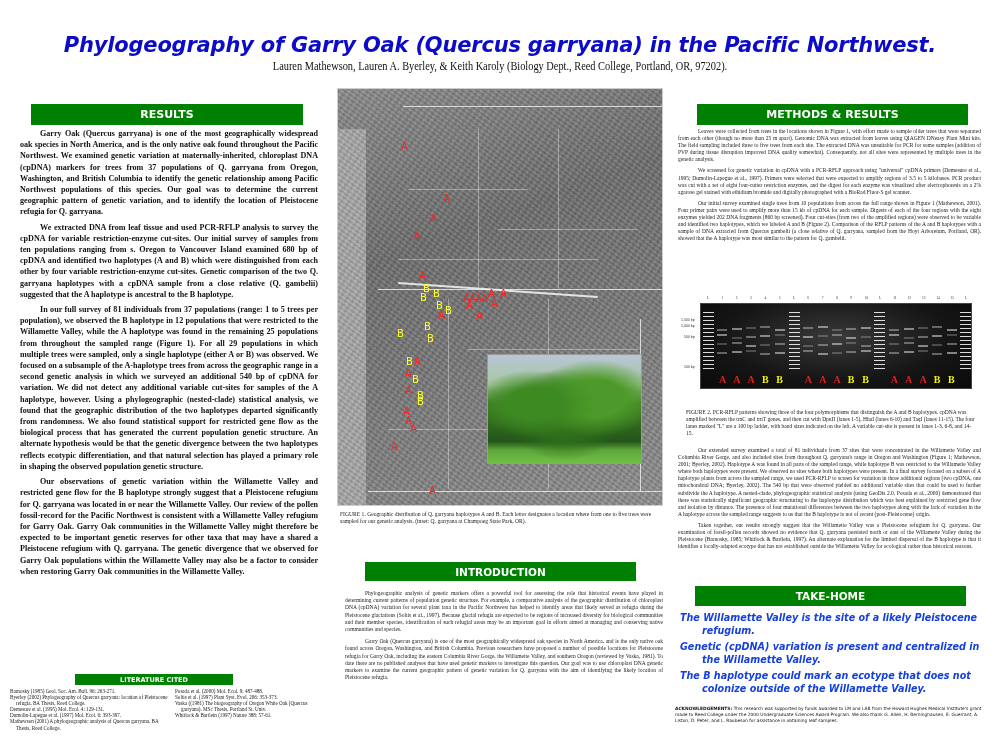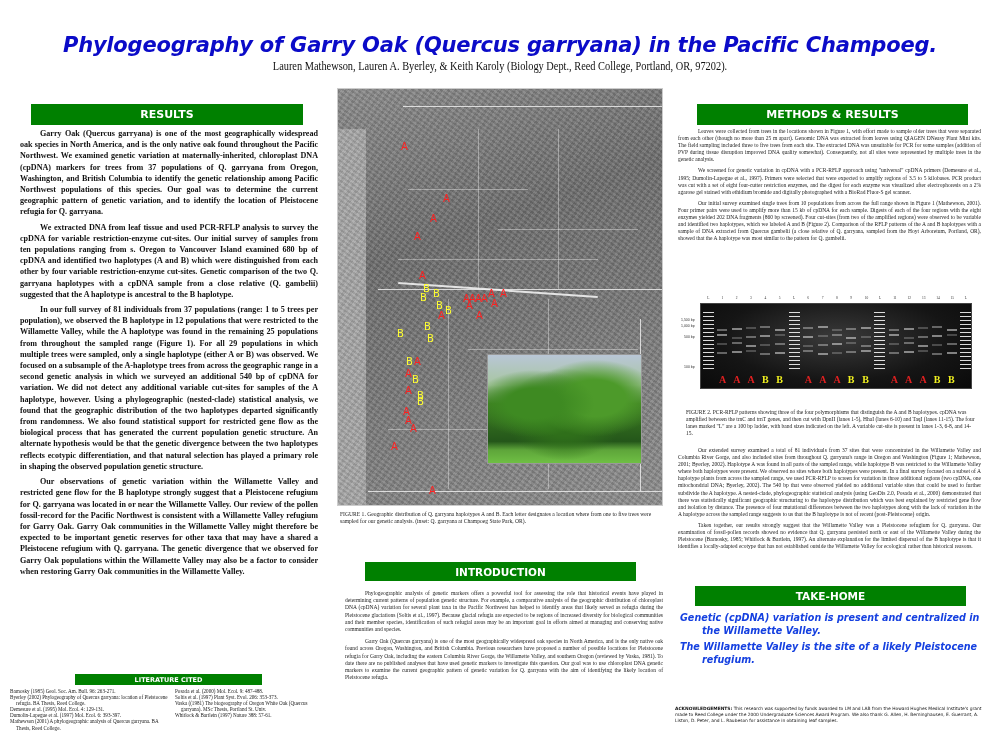--- a/index.html
+++ b/index.html
@@ -112,34 +112,34 @@
 
   .ack {
     position: absolute; left: 675px; top: 706px; width: 310px;
     font-family: "DejaVu Sans", sans-serif; font-size: 4.4px; line-height: 6.1px; color: #111;
   }
   .ack .ack-label { font-weight: bold; }
 </style>
 </head>
 <body>
 
-<div class="title">Phylogeography of Garry Oak (Quercus garryana) in the Pacific Champoeg.</div>
+<div class="title">Phylogeography of Garry Oak (Quercus garryana) in the Pacific Northwest.</div>
 <div class="authors">Lauren Mathewson, Lauren A. Byerley, &amp; Keith Karoly (Biology Dept., Reed College, Portland, OR, 97202).</div>
 
 <div class="bar" style="left:31px; top:104px; width:272px; height:21px; font-size:11px;">
   <span>RESULTS</span>
 </div>
 <div class="col-left summary">
   <p>Garry Oak (Quercus garryana) is one of the most geographically widespread oak species in North America, and is the only native oak found throughout the Pacific Northwest. We examined genetic variation at maternally-inherited, chloroplast DNA (cpDNA) markers for trees from 37 populations of Q. garryana from Oregon, Washington, and British Columbia to identify the genetic relationship among Pacific Northwest populations of this species. Our goal was to determine the current geographic pattern of genetic variation, and to identify the location of Pleistocene refugia for Q. garryana.</p>
   <p>We extracted DNA from leaf tissue and used PCR-RFLP analysis to survey the cpDNA for variable restriction-enzyme cut-sites. Our initial survey of samples from ten populations ranging from s. Oregon to Vancouver Island examined 680 bp of cpDNA and identified two haplotypes (A and B) which were distinguished from each other by four variable restriction-enzyme cut-sites. Genetic comparison of the two Q. garryana haplotypes with a cpDNA sample from a close relative (Q. gambelii) suggested that the A haplotype is ancestral to the B haplotype.</p>
   <p>In our full survey of 81 individuals from 37 populations (range: 1 to 5 trees per population), we observed the B haplotype in 12 populations that were restricted to the Willamette Valley, while the A haplotype was found in the remaining 25 populations from throughout the sampled range (Figure 1). For all 29 populations in which multiple trees were sampled, only a single haplotype (either A or B) was observed. We focused on a subsample of the A-haplotype trees from across the geographic range in a second genetic analysis in which we surveyed an additional 540 bp of cpDNA for variation. We did not detect any additional variable cut-sites for samples of the A haplotype, however. Using a phylogeographic (nested-clade) statistical analysis, we found that the geographic distribution of the two haplotypes departed significantly from randomness. We also found statistical support for restricted gene flow as the biological process that has generated the current population genetic structure. An alternate hypothesis would be that the genetic divergence between the two haplotypes reflects ecotypic differentiation, and that natural selection has played a primary role in shaping the observed population genetic structure.</p>
   <p>Our observations of genetic variation within the Willamette Valley and restricted gene flow for the B haplotype strongly suggest that a Pleistocene refugium for Q. garryana was located in or near the Willamette Valley. Our review of the pollen fossil-record for the Pacific Northwest is consistent with a Willamette Valley refugium for Garry Oak. Garry Oak communities in the Willamette Valley might therefore be expected to be important genetic reserves for other taxa that may have a shared a Pleistocene refugium with Q. garryana. The genetic divergence that we observed for Garry Oak populations within the Willamette Valley may also be a factor to consider when restoring Garry Oak communities in the Willamette Valley.</p>
 </div>
 
-<div class="bar" style="left:75px; top:674px; width:187px; height:11px; font-size:6.5px;">
+<div class="bar" style="left:75px; top:674px; width:158px; height:11px; font-size:6.5px;">
   <span>LITERATURE CITED</span>
 </div>
 <div class="lit" style="left:10px; width:160px; top:688px;">
   <div>Barnosky (1985) Geol. Soc. Am. Bull. 96: 263-271.</div>
   <div>Byerley (2002) Phylogeography of Quercus garryana: location of Pleistocene refugia. BA Thesis, Reed College.</div>
   <div>Demesure et al. (1995) Mol. Ecol. 4: 129-131.</div>
   <div>Dumolin-Lapegue et al. (1997) Mol. Ecol. 6: 393-397.</div>
   <div>Mathewson (2001) A phylogeographic analysis of Quercus garryana. BA Thesis, Reed College.</div>
 </div>
 <div class="lit" style="left:175px; width:150px; top:688px;">
@@ -336,20 +336,21 @@
 
 <div class="methods" style="top:447px;">
   <p>Our extended survey examined a total of 81 individuals from 37 sites that were concentrated in the Willamette Valley and Columbia River Gorge, and also included sites from throughout Q. garryana's range in Oregon and Washington (Figure 1; Mathewson, 2001; Byerley, 2002). Haplotype A was found in all parts of the sampled range, while haplotype B was restricted to the Willamette Valley where both haplotypes were present. We observed no sites where both haplotypes were present. In a final survey focused on a subset of A haplotype plants from across the sampled range, we used PCR-RFLP to screen for variation in three additional regions (two cpDNA, one mitochondrial DNA; Byerley, 2002). The 540 bp that were observed yielded no additional variable sites that could be used to further subdivide the A haplotype. A nested-clade, phylogeographic statistical analysis (using GeoDis 2.0, Posada et al., 2000) demonstrated that there was statistically significant geographic structuring to the haplotype distribution which was best explained by restricted gene flow and isolation by distance. The presence of four mutational differences between the two haplotypes along with the lack of variation in the A haplotype across the sampled range suggests to us that the B haplotype is not of recent (post-Pleistocene) origin.</p>
   <p>Taken together, our results strongly suggest that the Willamette Valley was a Pleistocene refugium for Q. garryana. Our examination of fossil-pollen records showed no evidence that Q. garryana persisted north or east of the Willamette Valley during the Pleistocene (Barnosky, 1985; Whitlock &amp; Bartlein, 1997). An alternate explanation for the limited dispersal of the B haplotype is that it identifies a locally-adapted ecotype that has not established outside the Willamette Valley for ecological rather than historical reasons.</p>
 </div>
 
 <div class="bar" style="left:695px; top:586px; width:271px; height:20px; font-size:10.5px;">
   <span>TAKE-HOME</span>
 </div>
 <div class="takehome">
+  <div>The Willamette Valley is the site of a likely Pleistocene refugium.</div>
   <div>Genetic (cpDNA) variation is present and centralized in the Willamette Valley.</div>
-  <div>The Willamette Valley is the site of a likely Pleistocene refugium.</div>
+  <div>The B haplotype could mark an ecotype that does not colonize outside of the Willamette Valley.</div>
 </div>
 
 <div class="ack">
   <span class="ack-label">ACKNOWLEDGEMENTS:</span>
   <span>This research was supported by funds awarded to LM and LAB from the Howard Hughes Medical Institute's grant made to Reed College under the 2000 Undergraduate Sciences Award Program. We also thank G. Allen, H. Berninghausen, E. Guerrant, A. Liston, D. Peter, and L. Raubeson for assistance in obtaining leaf samples.</span>
 </div>
 
 </body></html>

